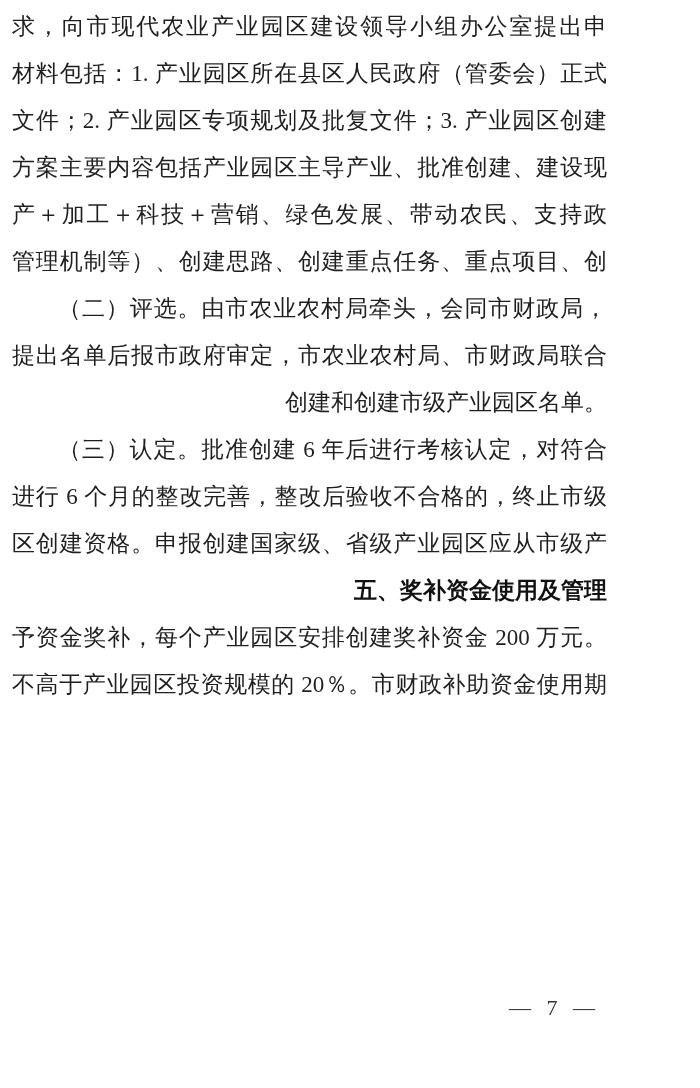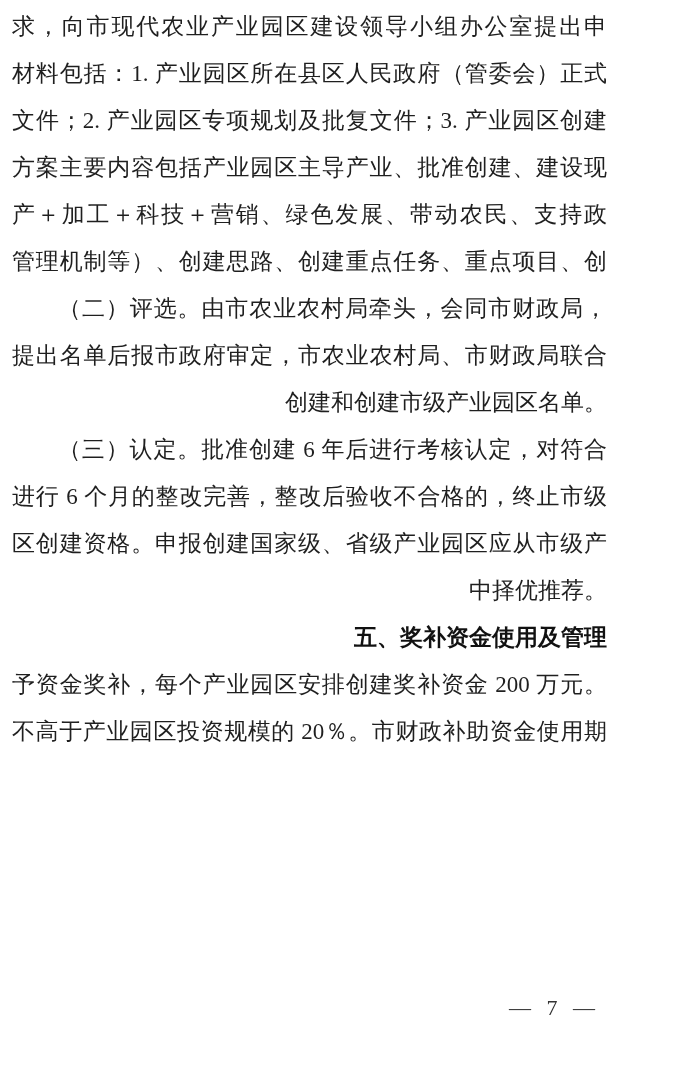--- a/index.html
+++ b/index.html
@@ -61,19 +61,18 @@
     <div class="line j">文件；2. 产业园区专项规划及批复文件；3. 产业园区创建方案，</div>
     <div class="line j">方案主要内容包括产业园区主导产业、批准创建、建设现状（生</div>
     <div class="line j">产＋加工＋科技＋营销、绿色发展、带动农民、支持政策、运行</div>
     <div class="line j">管理机制等）、创建思路、创建重点任务、重点项目、创建措施</div>
     <div class="line j ind">（二）评选。由市农业农村局牵头，会同市财政局，坚持高</div>
     <div class="line j">提出名单后报市政府审定，市农业农村局、市财政局联合公布拟</div>
     <div class="line">创建和创建市级产业园区名单。</div>
     <div class="line j ind">（三）认定。批准创建 6 年后进行考核认定，对符合认定标</div>
     <div class="line j">进行 6 个月的整改完善，整改后验收不合格的，终止市级产业园</div>
     <div class="line j">区创建资格。申报创建国家级、省级产业园区应从市级产业园区</div>
-    <div class="line">中择优推荐。</div>
     <div class="line ind head">五、奖补资金使用及管理</div>
     <div class="line j">予资金奖补，每个产业园区安排创建奖补资金 200 万元。通过评</div>
     <div class="line j">不高于产业园区投资规模的 20％。市财政补助资金使用期限为 2</div>
   </div>
   <div class="footer">— 7 —</div>
 </div>
 
 </body></html>

